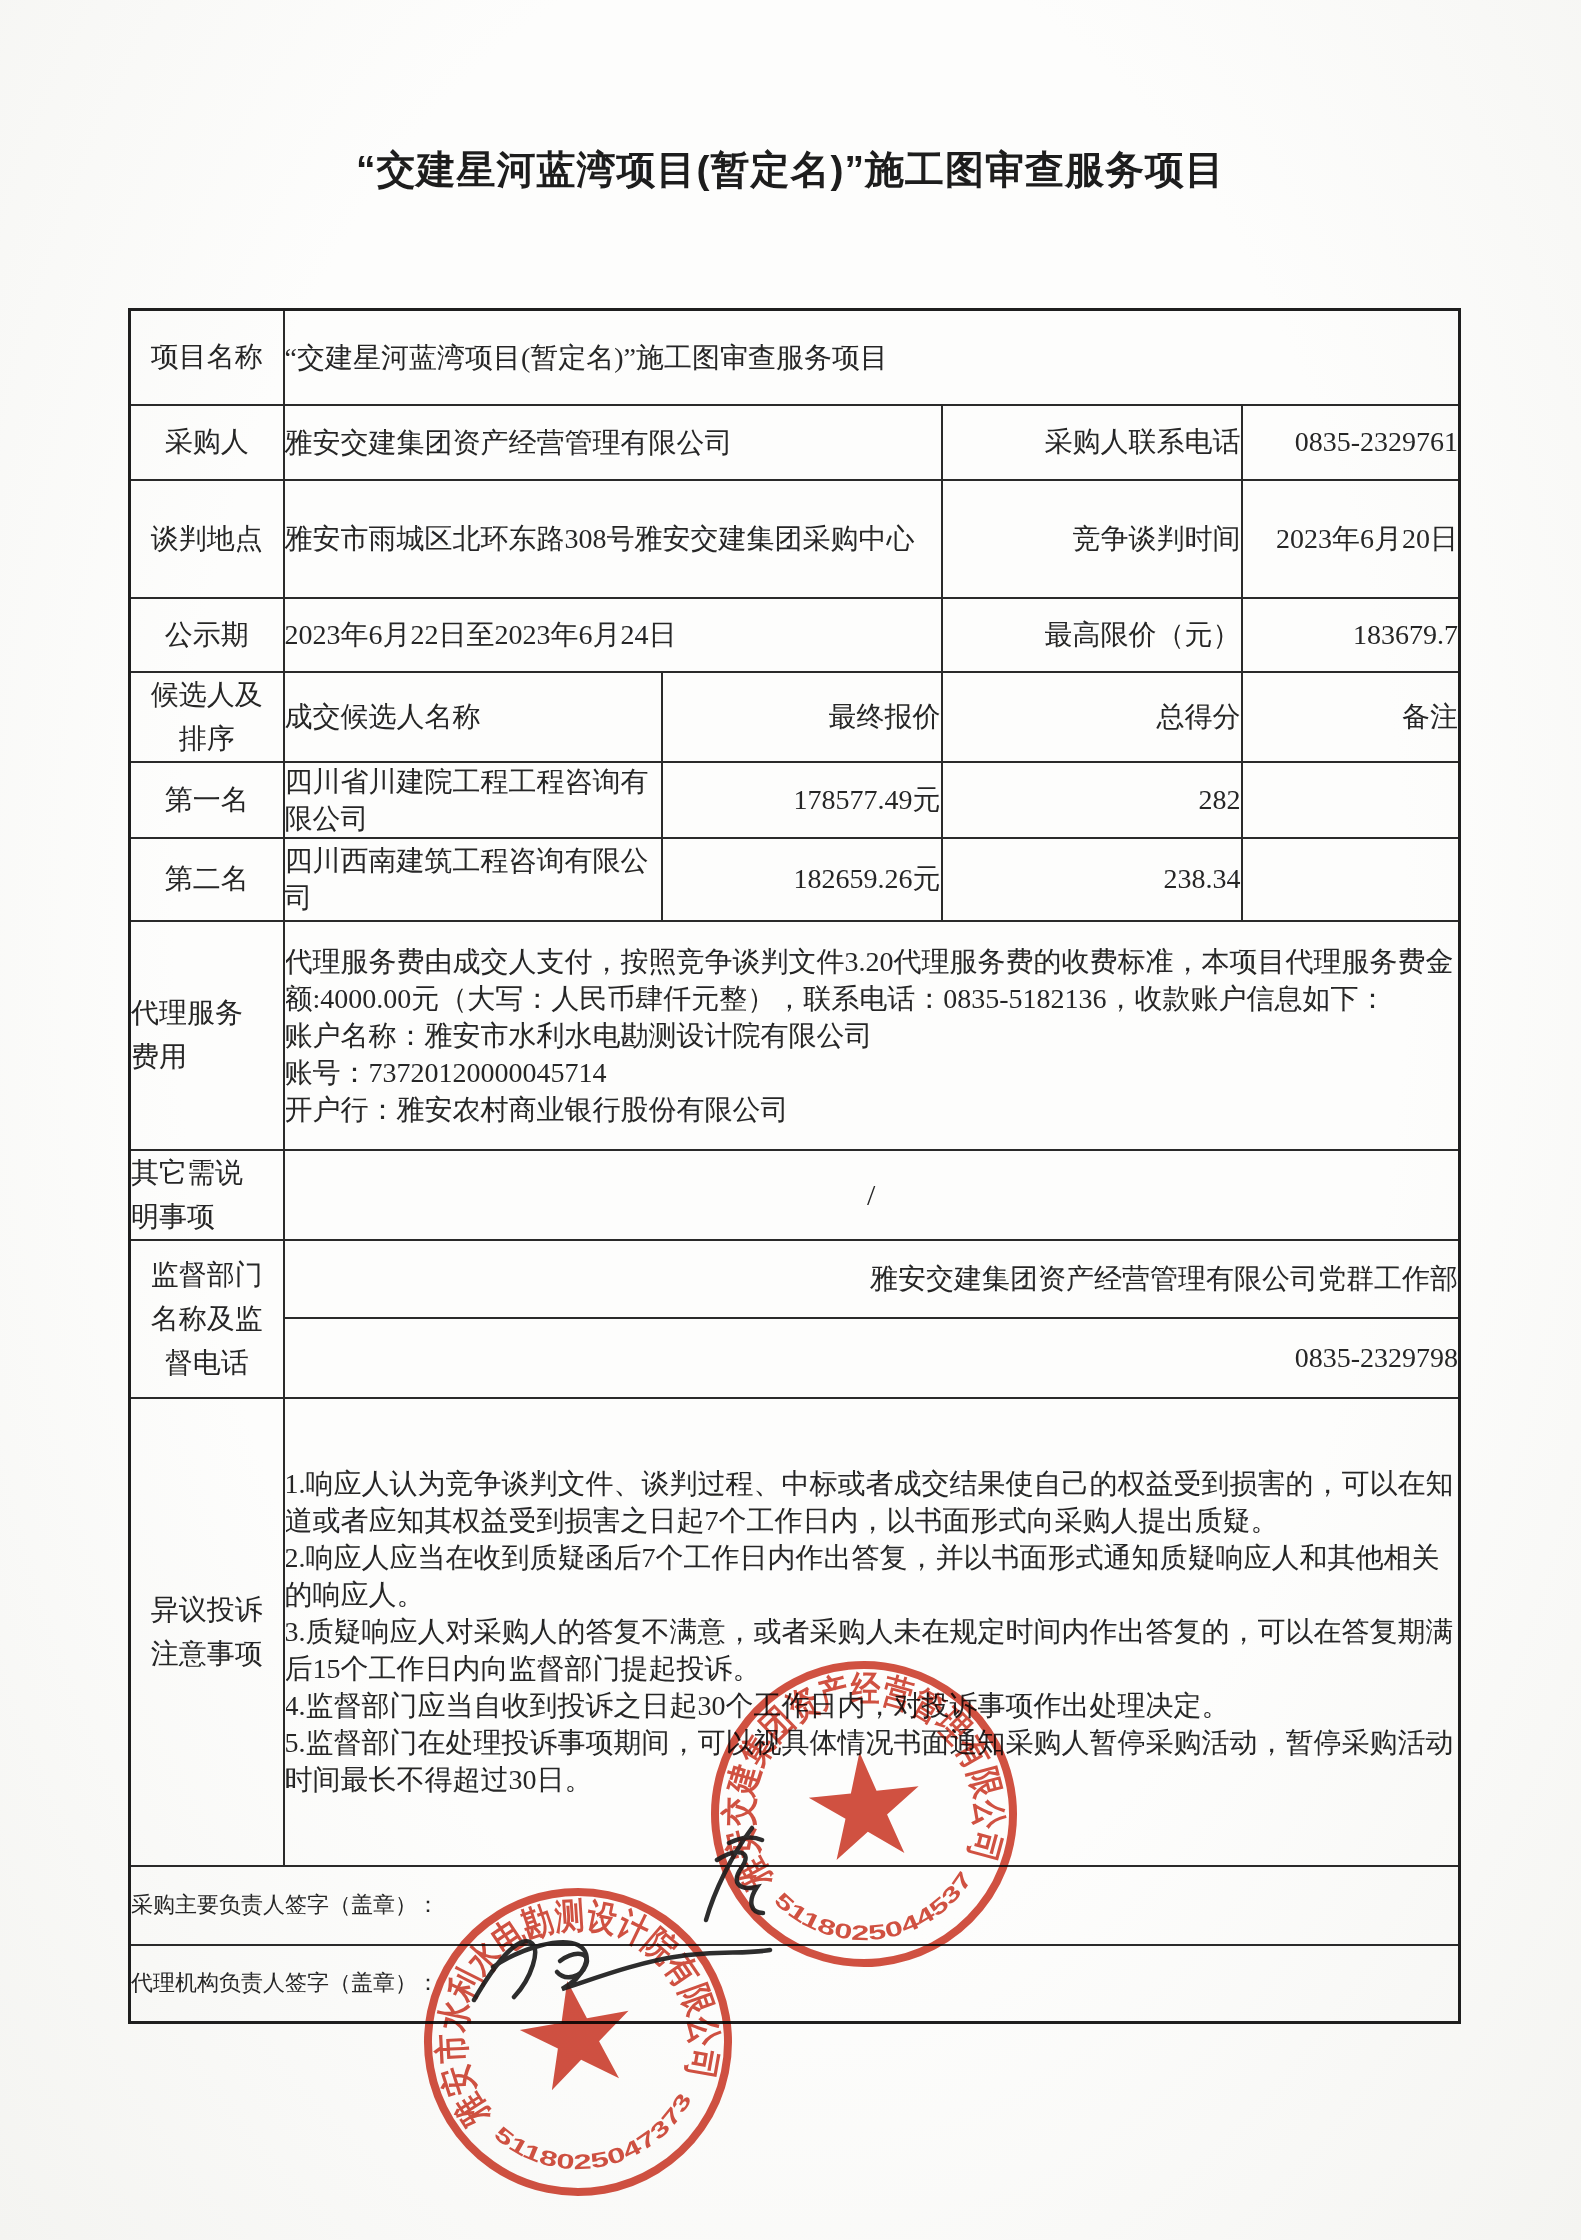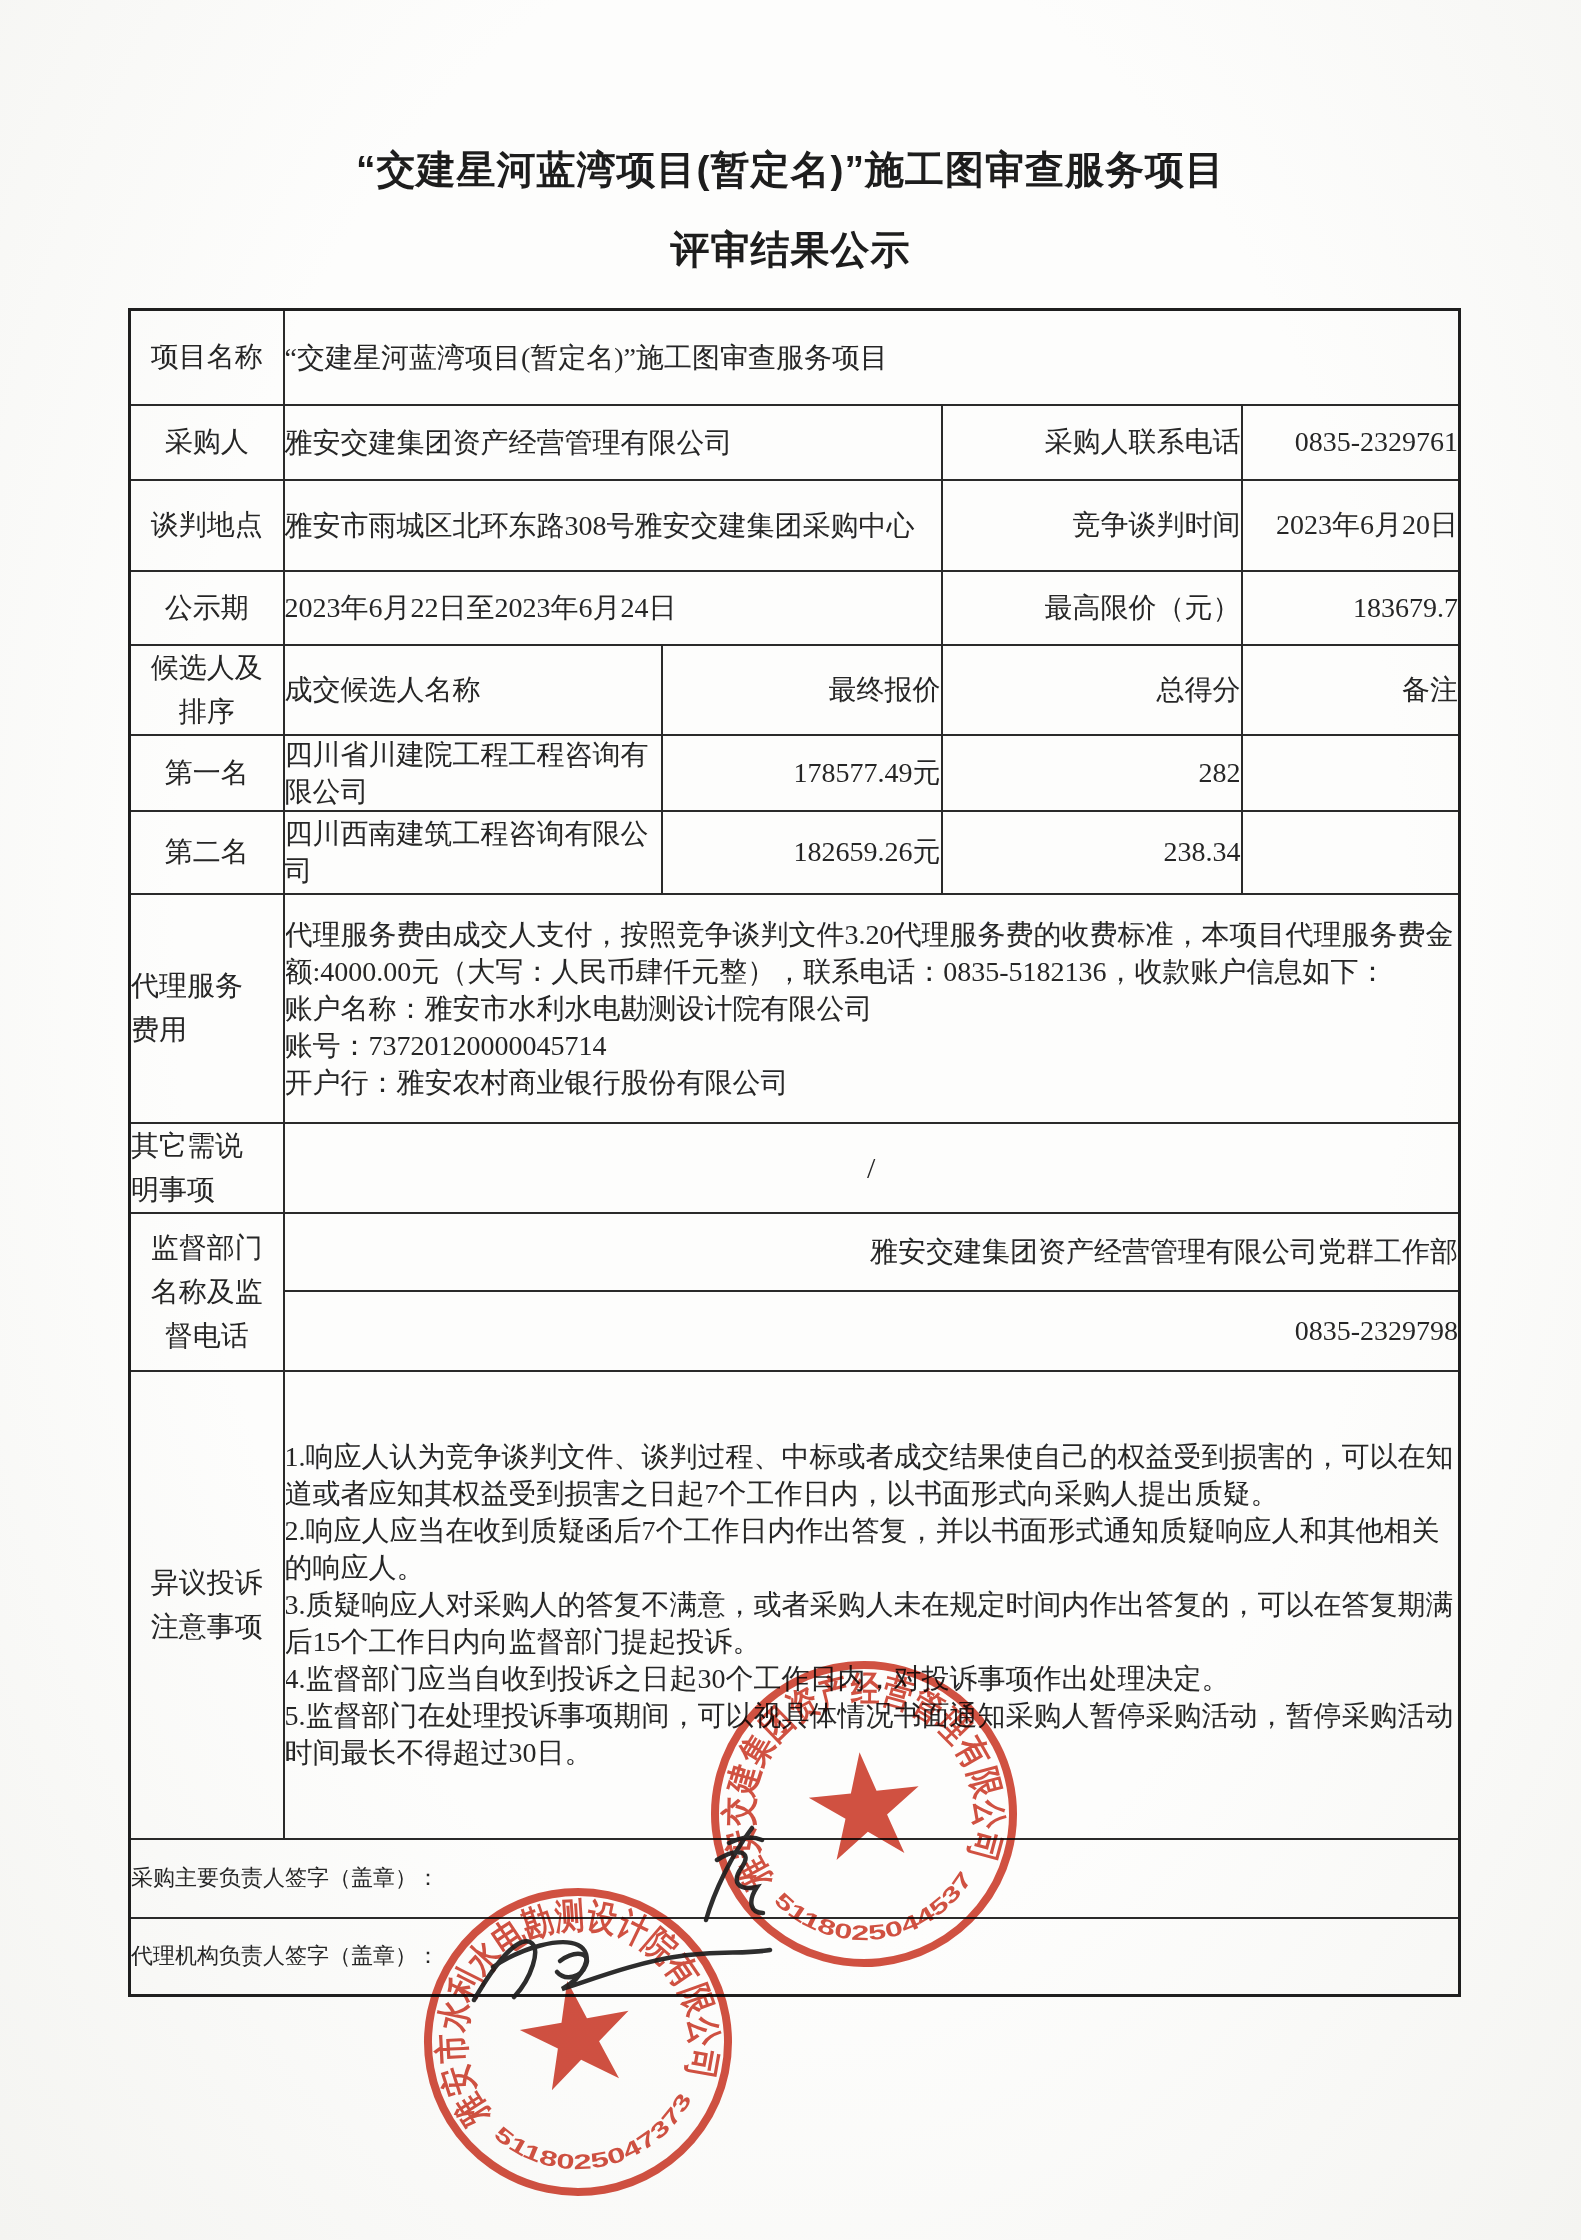--- a/index.html
+++ b/index.html
@@ -47,21 +47,20 @@
   td.sign-row{text-align:left;padding-left:8px;font-size:22px;}
   .overlay{position:absolute;left:0;top:0;pointer-events:none;}
   .stamp{mix-blend-mode:multiply;opacity:0.88;}
   .seal-text{font-family:"Liberation Sans","DejaVu Sans",sans-serif;font-weight:700;}
 </style>
 </head>
 <body>
 
 <div class="title">
   <div>“交建星河蓝湾项目(暂定名)”施工图审查服务项目</div>
-  <div>评审结果公示</div>
 </div>
 
 <table class="doc">
   <colgroup>
     <col style="width:154px">
       <col style="width:378px">
       <col style="width:280px">
       <col style="width:300px">
       <col style="width:218px">
   </colgroup>
@@ -69,21 +68,21 @@
       <tr style="height:95px">
     <td class="c-lbl"><span class="lbl">项目名称</span></td>
     <td class="content" colspan="4">“交建星河蓝湾项目(暂定名)”施工图审查服务项目</td>
   </tr>
   <tr style="height:75px">
     <td class="c-lbl"><span class="lbl">采购人</span></td>
     <td class="content" colspan="2">雅安交建集团资产经营管理有限公司</td>
     <td class="center">采购人联系电话</td>
     <td class="center">0835-2329761</td>
   </tr>
-  <tr style="height:91px">
+  <tr style="height:118px">
     <td class="c-lbl"><span class="lbl">谈判地点</span></td>
     <td class="content" colspan="2">雅安市雨城区北环东路308号雅安交建集团采购中心</td>
     <td class="center">竞争谈判时间</td>
     <td class="center">2023年6月20日</td>
   </tr>
   <tr style="height:74px">
     <td class="c-lbl"><span class="lbl">公示期</span></td>
     <td class="content" colspan="2">2023年6月22日至2023年6月24日</td>
     <td class="center">最高限价（元）</td>
     <td class="center">183679.7</td>

